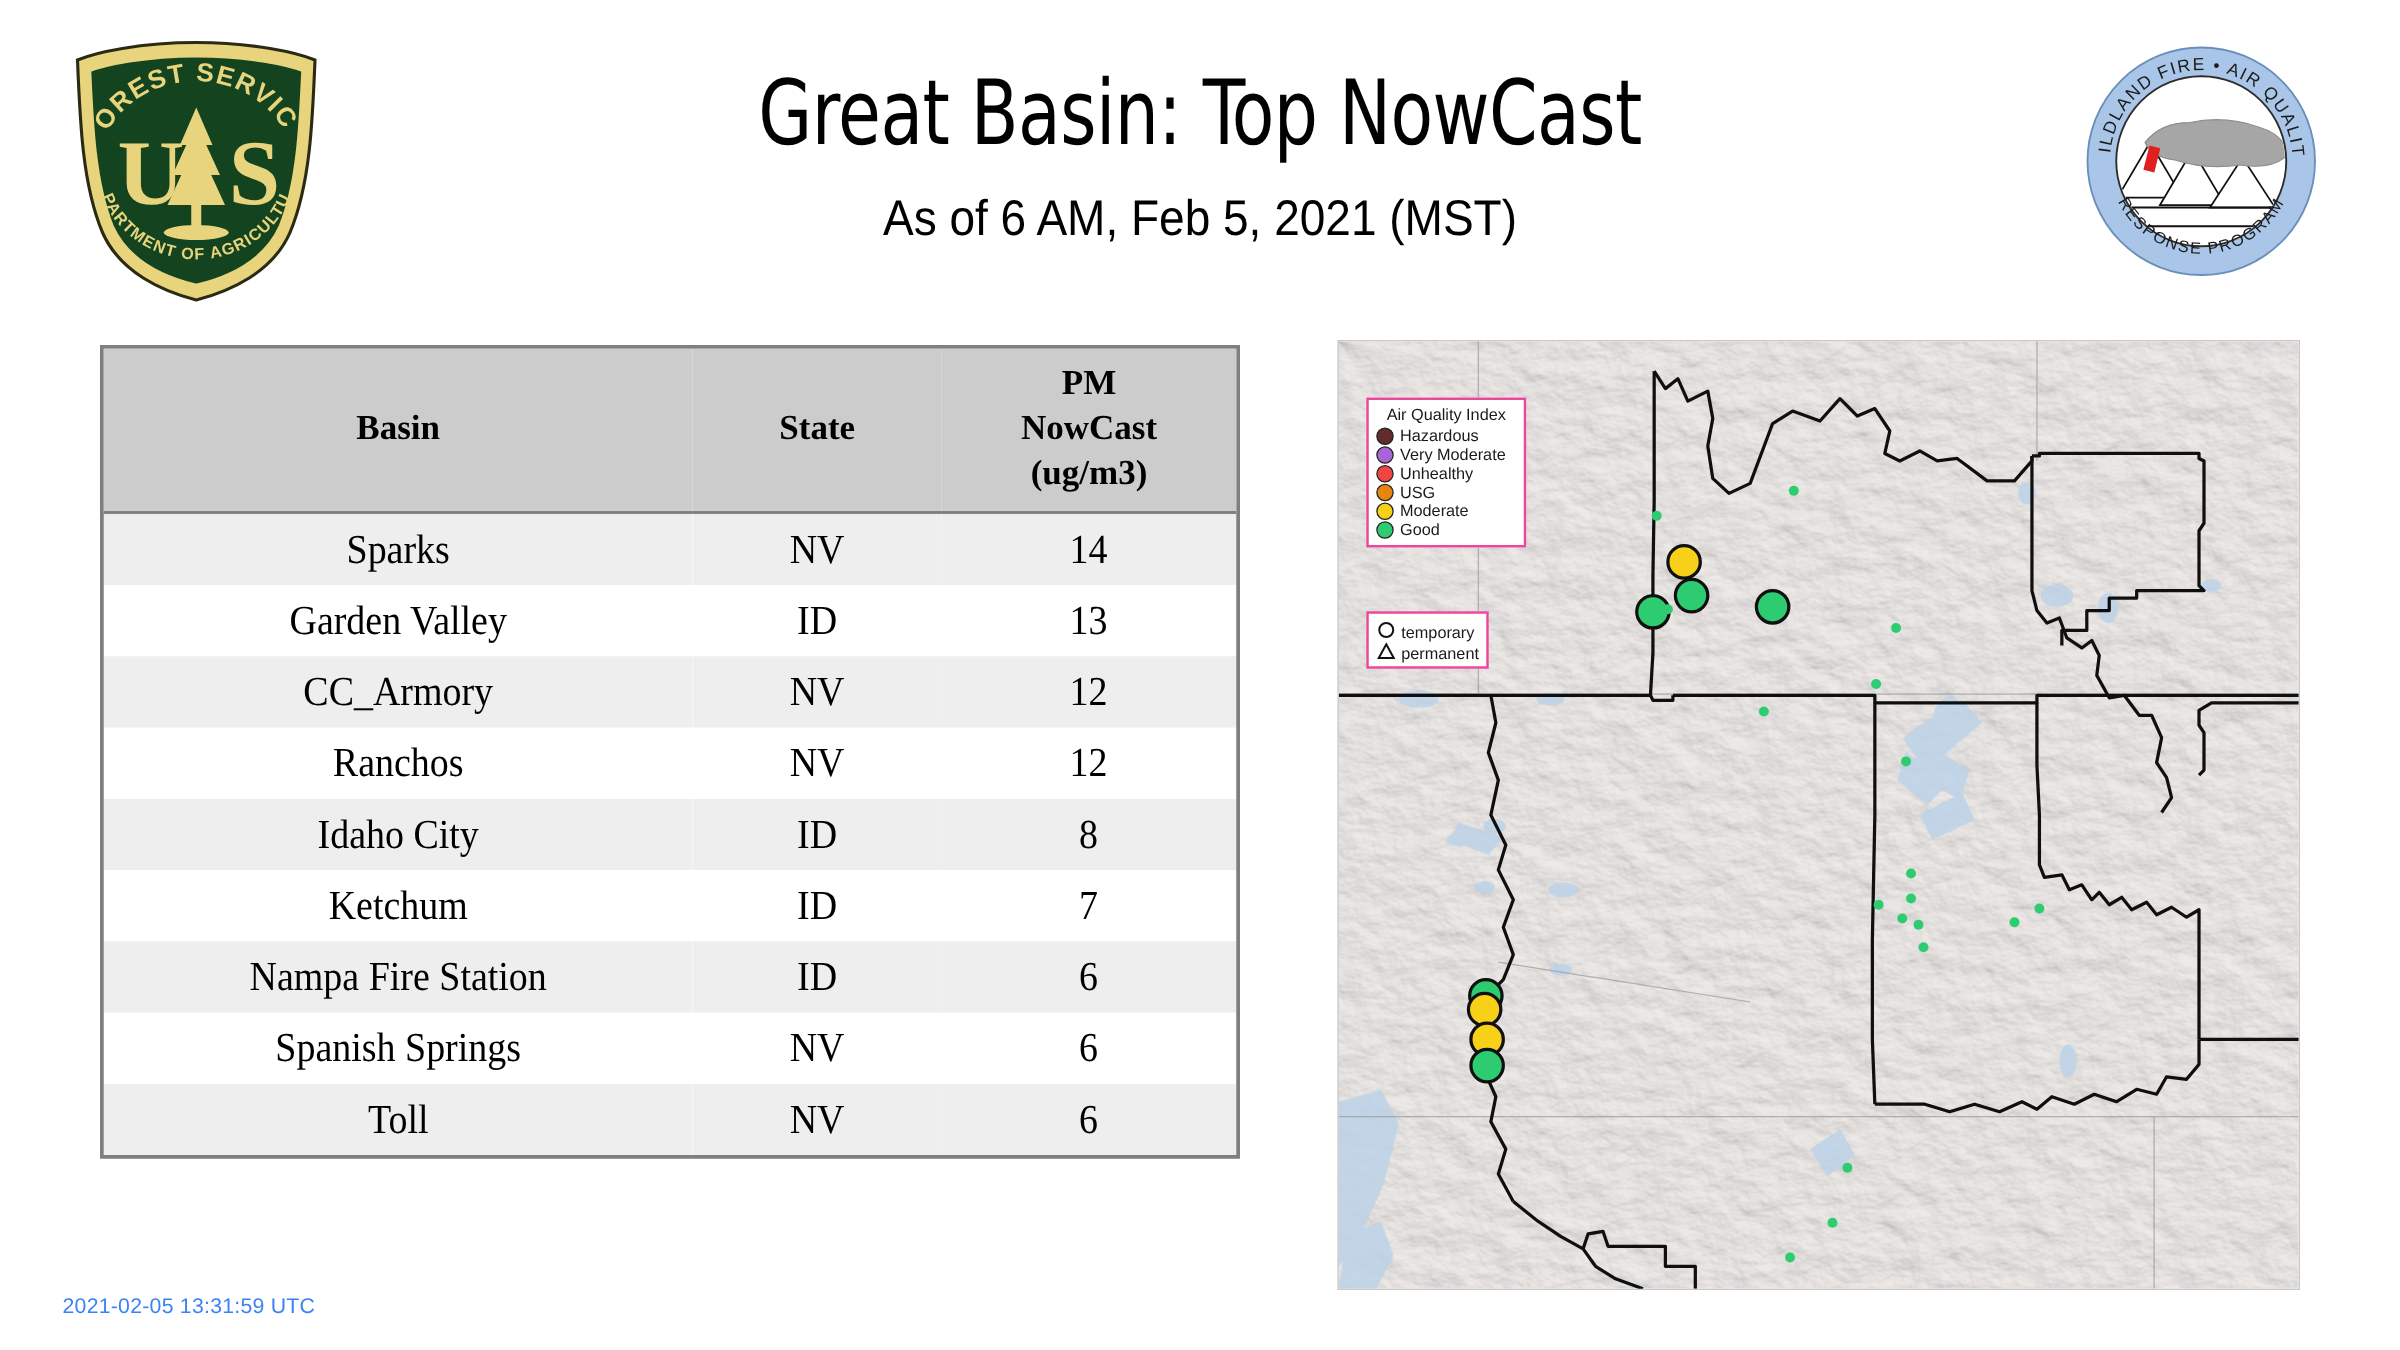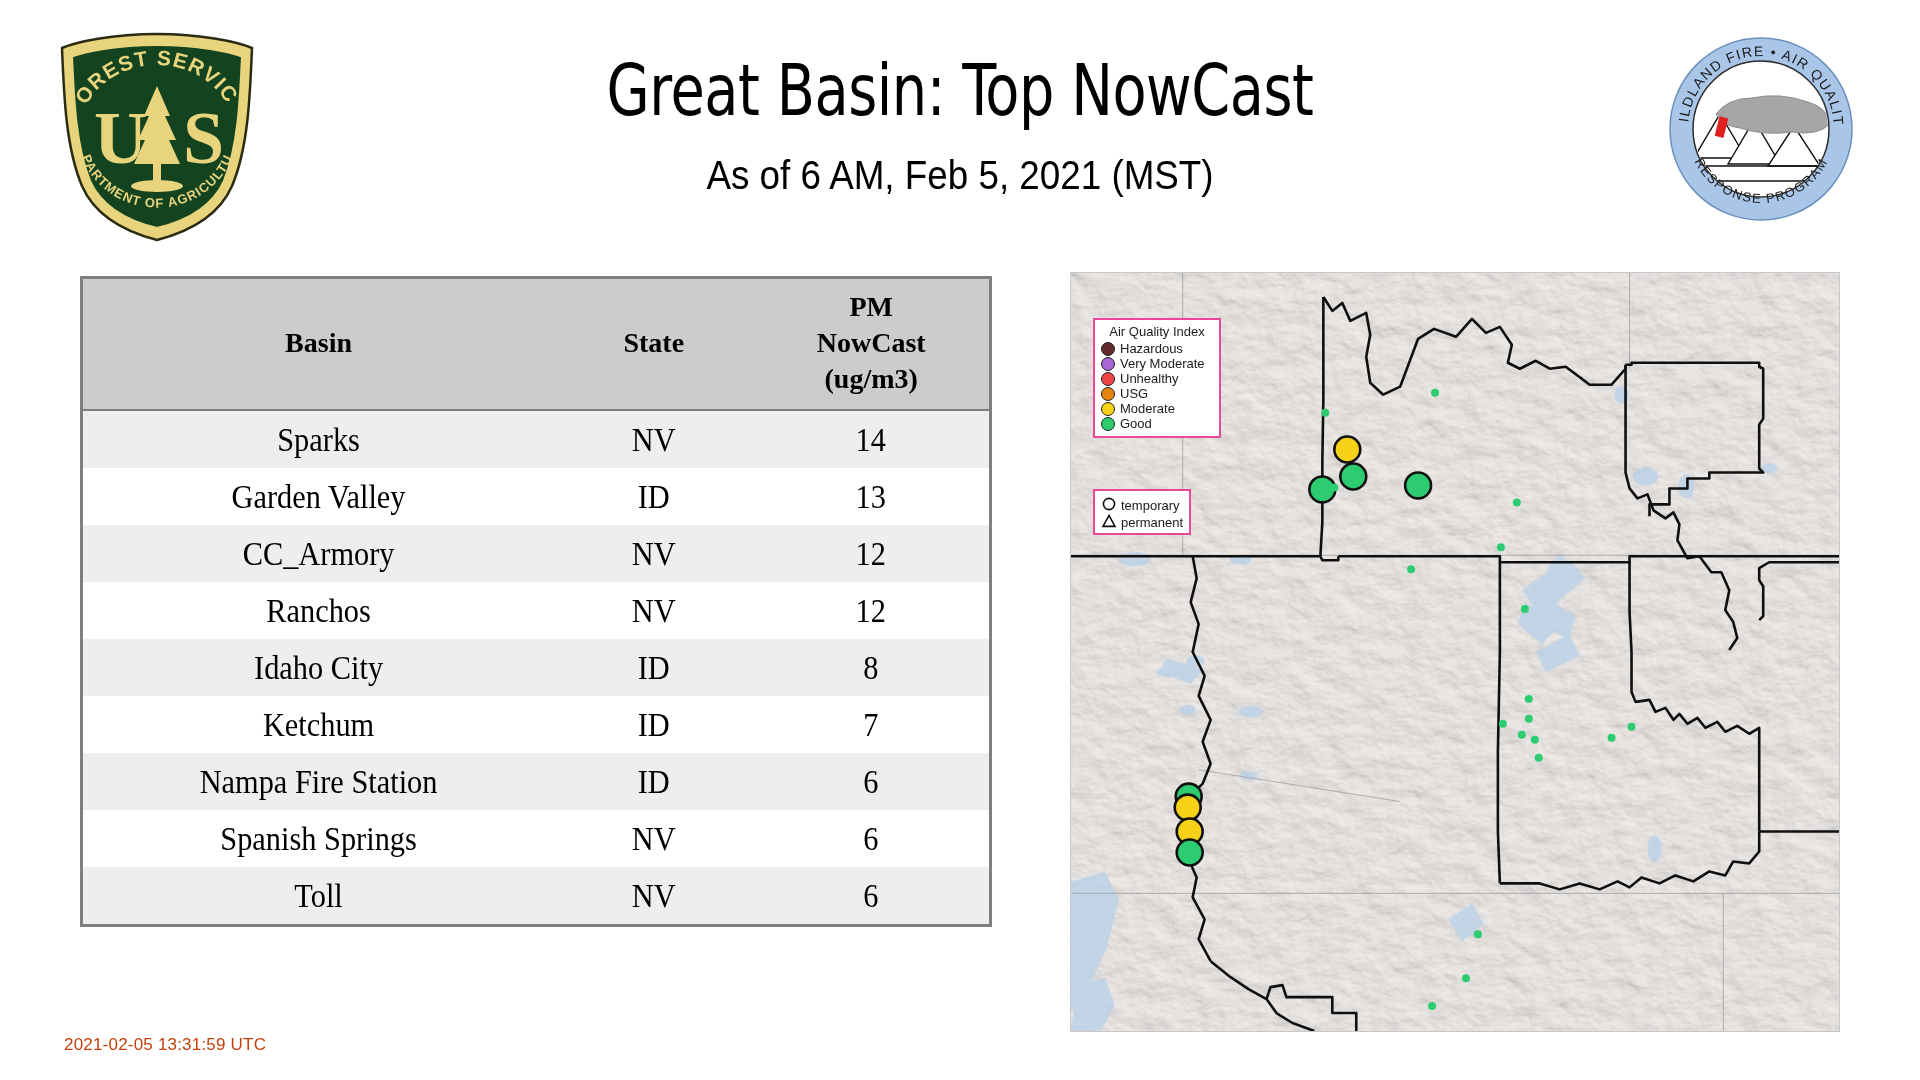--- a/index.html
+++ b/index.html
@@ -47,23 +47,23 @@
   col.c-state{width:22%;}
   col.c-pm{width:26%;}
   tbody td{
     font-size:33px;line-height:36px;height:57px;
     transform:scaleX(0.92);transform-origin:center;
   }
   tbody tr:nth-child(odd){background:#eeeeee;}
   tbody tr:nth-child(even){background:#ffffff;}
 
   .timestamp{
-    position:absolute;left:64px;top:1035px;
+    position:absolute;left:50px;top:1035px;
     font-family:"Liberation Sans","DejaVu Sans",sans-serif;
-    font-size:17px;color:#c2410c;letter-spacing:0.2px;
+    font-size:17px;color:#3b82f6;letter-spacing:0.2px;
   }
 
   
   .map-frame{
     position:absolute;left:1070px;top:272px;width:770px;height:760px;
     border:1px solid #c8c8c8;box-sizing:border-box;overflow:hidden;
     background:#ece9e8;
   }
   .map-svg{position:absolute;left:0;top:0;width:100%;height:100%;}
 

